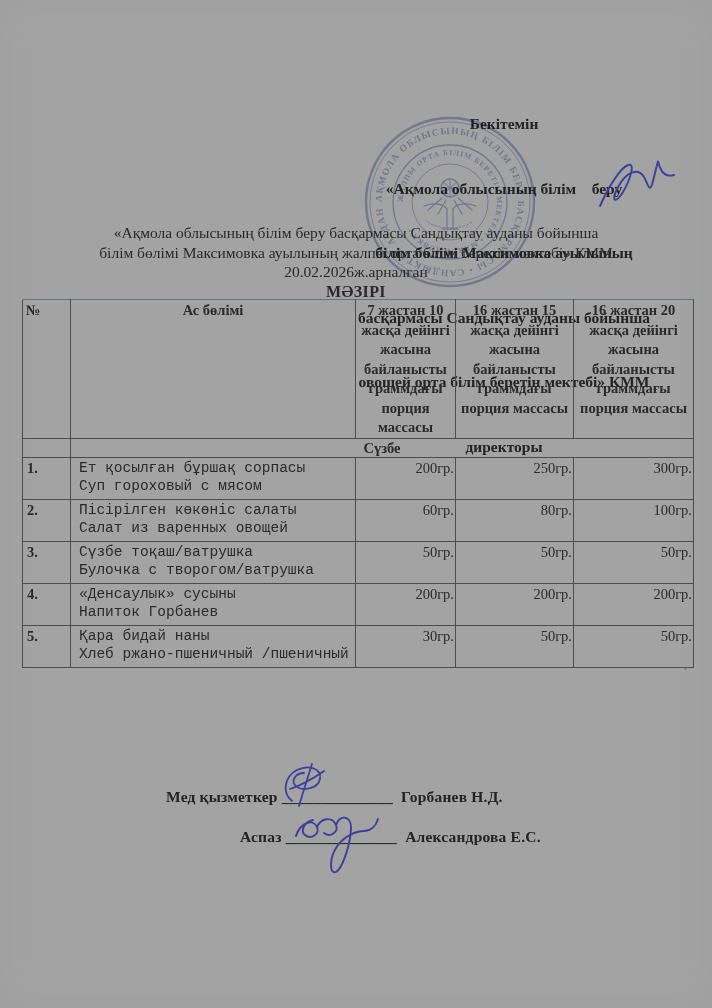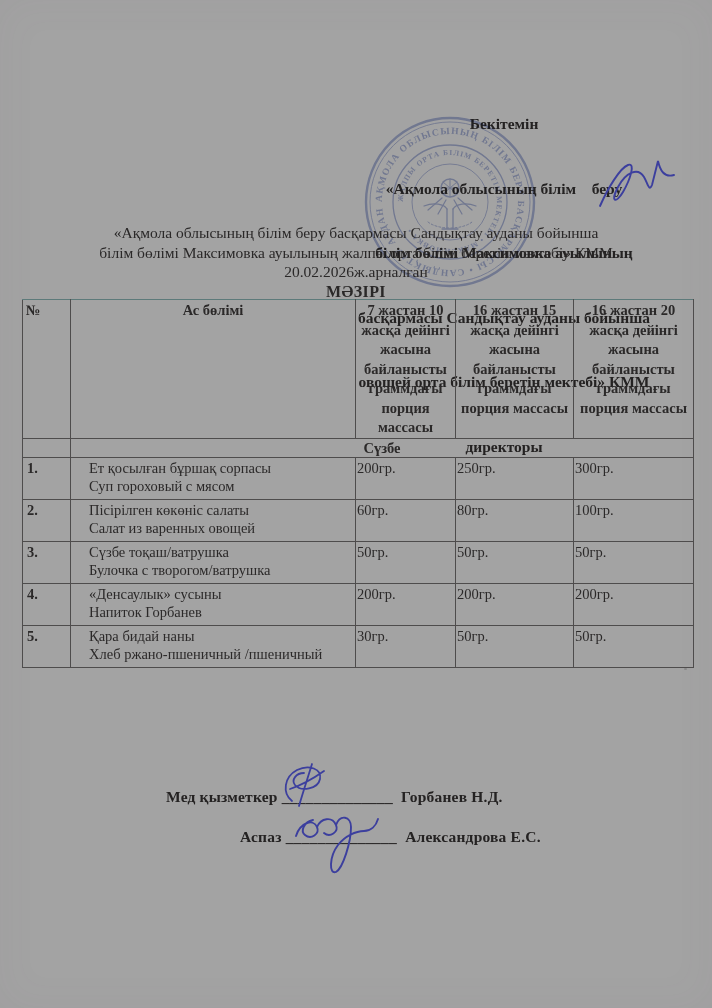--- a/index.html
+++ b/index.html
@@ -55,22 +55,22 @@
     font-weight:bold;text-align:center;
     height:136px;line-height:19.5px;padding:1px 2px 0 2px;
   }
   table.menu tr.head td.c-num{text-align:left;padding-left:3px;}
   table.menu td.border-top-tint{border-top-color:#5d7a7a;}
   table.menu tr.day td{
     height:18px;line-height:18px;font-weight:bold;text-align:center;padding:0;
   }
   table.menu tr.item td{height:39px;line-height:18.5px;padding-top:1px;}
   table.menu td.num{font-weight:bold;padding-left:4px;}
-  table.menu td.dish{padding-left:18px;padding-right:2px;}
-  table.menu td.val{text-align:left;}
+  table.menu td.dish{padding-left:8px;padding-right:2px;font-family:Liberation Mono, monospace;}
+  table.menu td.val{text-align:right;}
   
   .sign-row{
     position:absolute;font-weight:bold;font-size:15.5px;color:#242222;
     white-space:pre;letter-spacing:.2px;
   }
   .sign-med-row{left:166px;top:788px;}
   .sign-cook-row{left:240px;top:828px;}
   .speck{position:absolute;left:684px;top:668px;width:3px;height:2px;background:#8a8a8a;border-radius:1px;}
 </style>
 </head>

